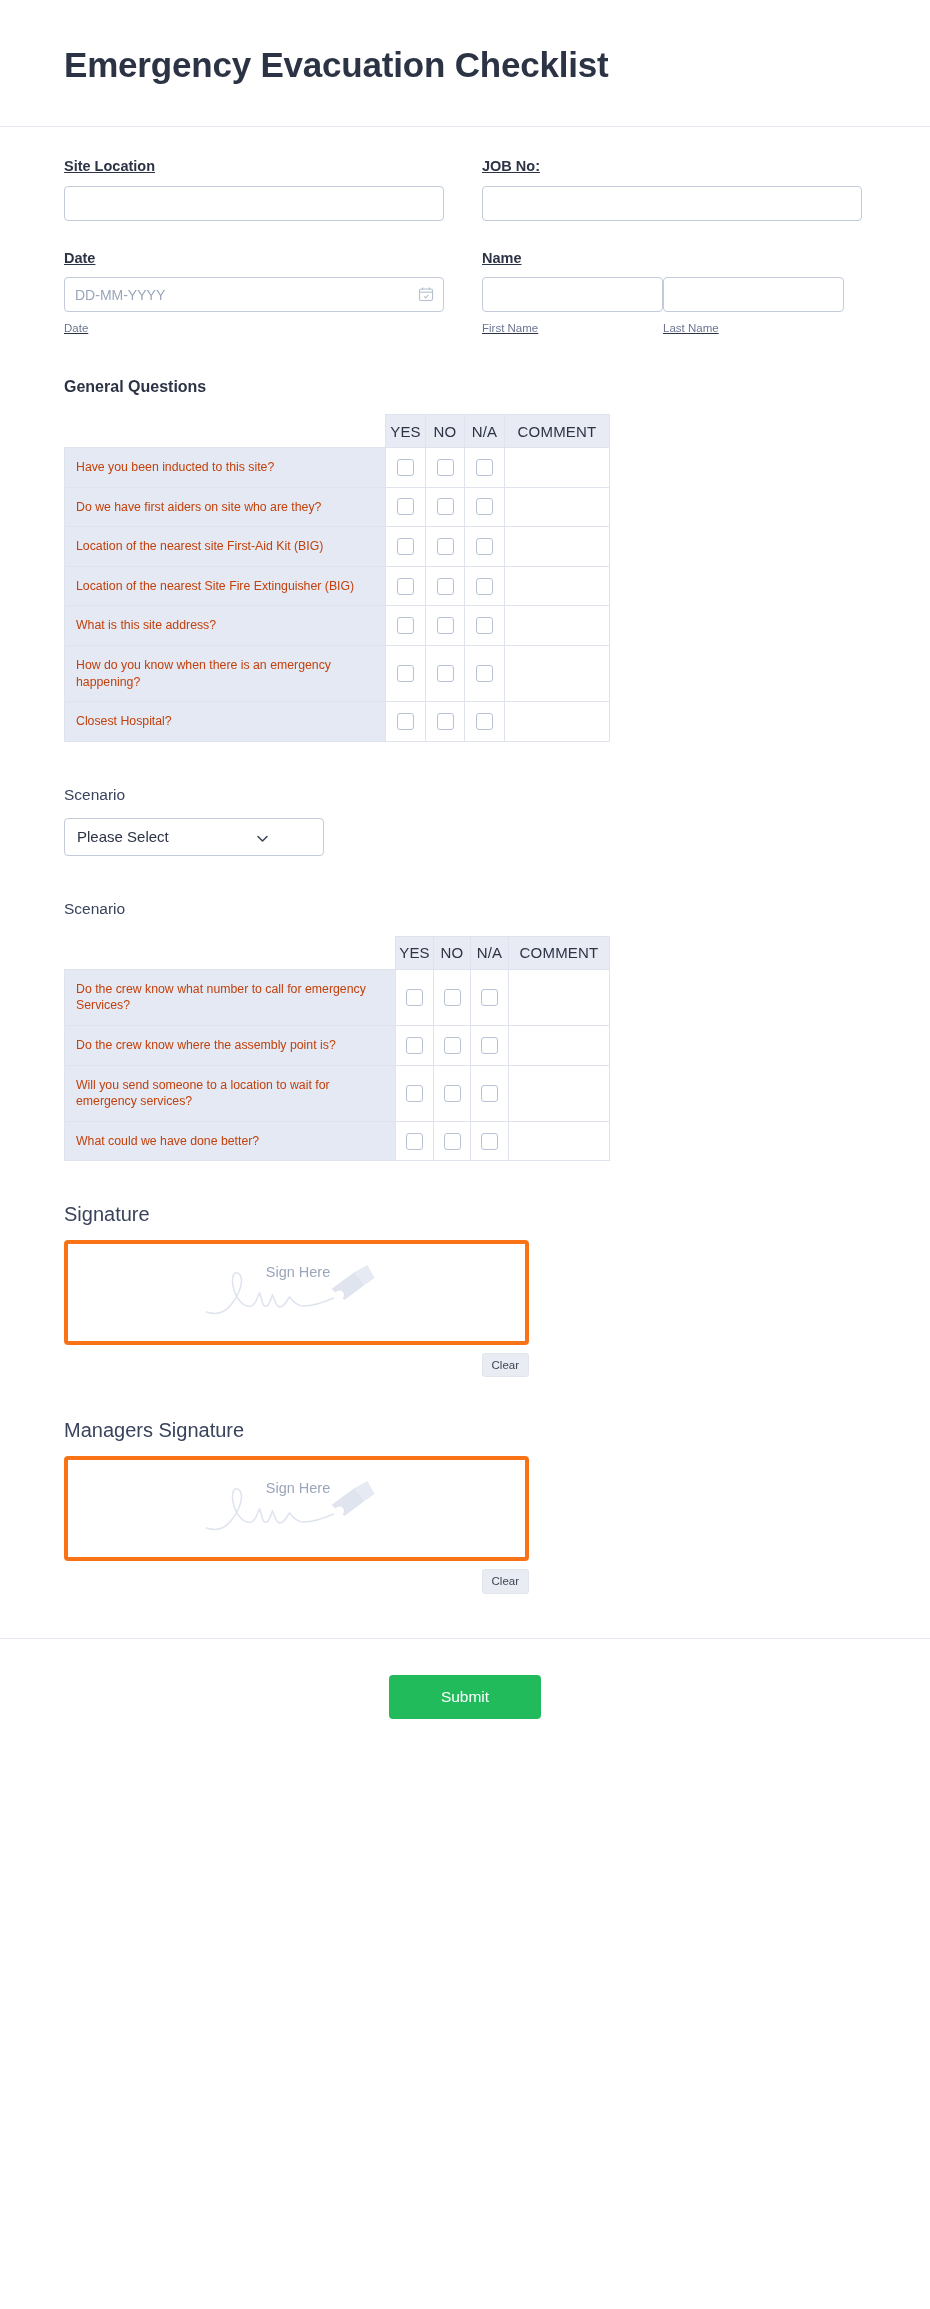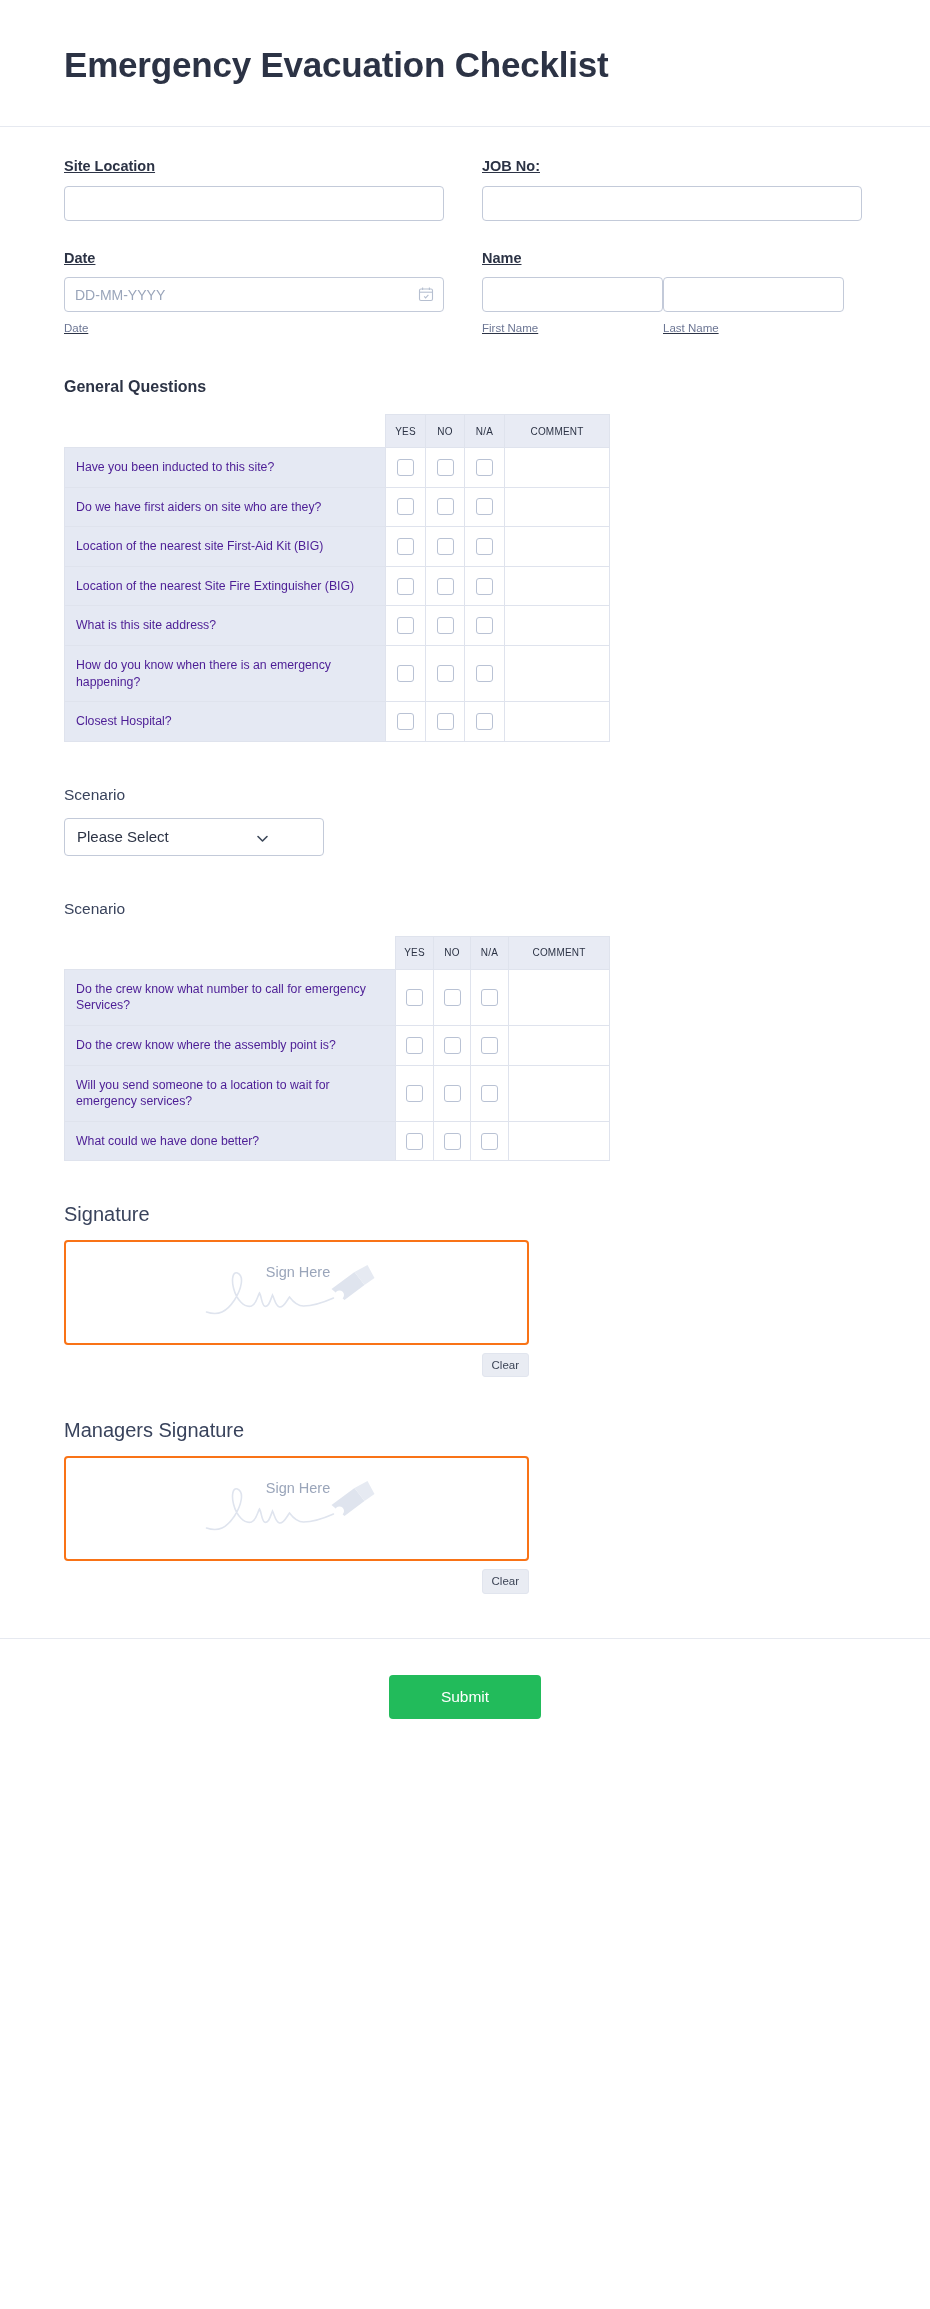--- a/index.html
+++ b/index.html
@@ -111,38 +111,38 @@
   .matrix-2 { width: 545px; }
 
   .matrix th, .matrix td {
     border: 1px solid #dfe3ed;
     padding: 0;
   }
   .matrix thead th {
     background: #e8ebf4;
     color: #2c3345;
     font-weight: normal;
-    font-size: 10px;
+    font-size: 15px;
     height: 33px;
     text-align: center;
     vertical-align: middle;
     letter-spacing: 0.2px;
   }
   .matrix thead th.corner {
     background: transparent;
     border-left: 0;
     border-top: 0;
     border-bottom: 0;
   }
   .matrix tbody td.qcell {
     background: #e5e9f3;
     padding: 11px 10px 11px 11px;
     font-size: 12.3px;
     line-height: 1.35;
-    color: #4c1d95;
+    color: #c2410c;
     vertical-align: middle;
   }
   .matrix tbody td.cb {
     background: #ffffff;
     text-align: center;
     vertical-align: middle;
   }
   .matrix tbody td.comment {
     background: #ffffff;
   }
@@ -203,21 +203,21 @@
   
   .sig-block { margin-top: 42px; }
   .sig-label {
     font-size: 20px;
     color: #39435c;
     margin-bottom: 14px;
   }
   .sig-pad {
     width: 465px;
     height: 105px;
-    border: 2px solid #f97316;
+    border: 4px solid #f97316;
     border-radius: 4px;
     background: #fff;
     position: relative;
     overflow: hidden;
   }
   .sig-art {
     position: absolute;
     left: 50%;
     top: 50%;
     transform: translate(-50%, -50%);

